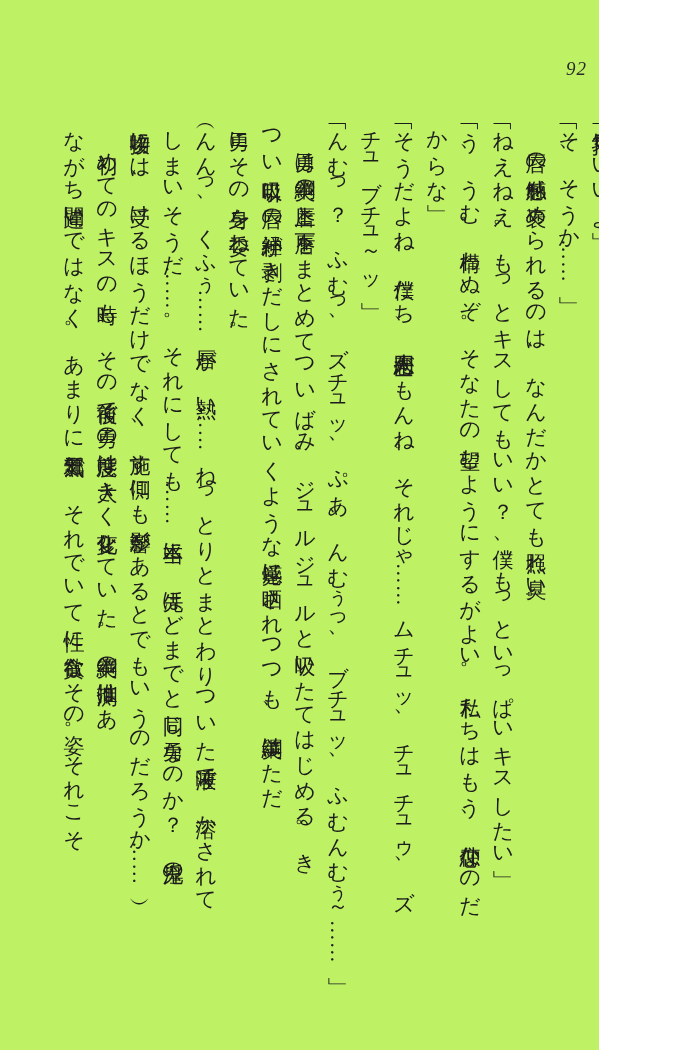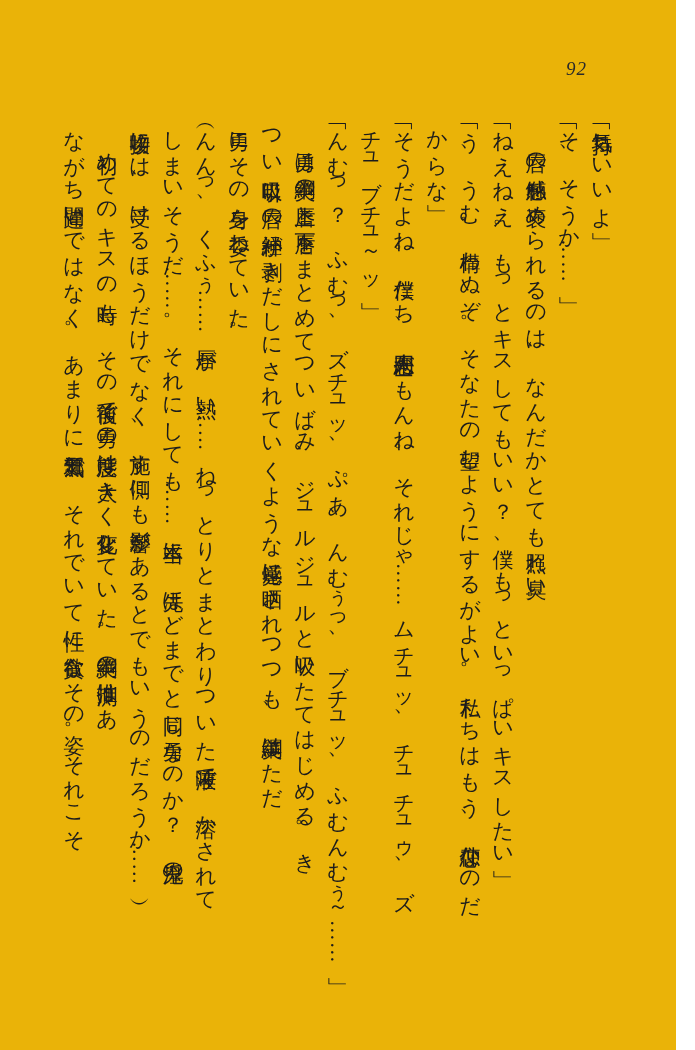--- a/index.html
+++ b/index.html
@@ -2,23 +2,23 @@
 <html><head>
 <meta charset="utf-8">
 <style>
   html, body {
     margin: 0;
     padding: 0;
     background: #ffffff;
   }
   .page {
     position: relative;
-    width: 676px;
+    width: 599px;
     height: 1050px;
-    background: #eab308;
+    background: #bef264;
     overflow: hidden;
     font-family: "Liberation Serif", "DejaVu Serif", serif;
   }
   .page-number {
     position: absolute;
     top: 58px;
     left: 566px;
     font-size: 19px;
     font-style: italic;
     color: #2a2a2a;

